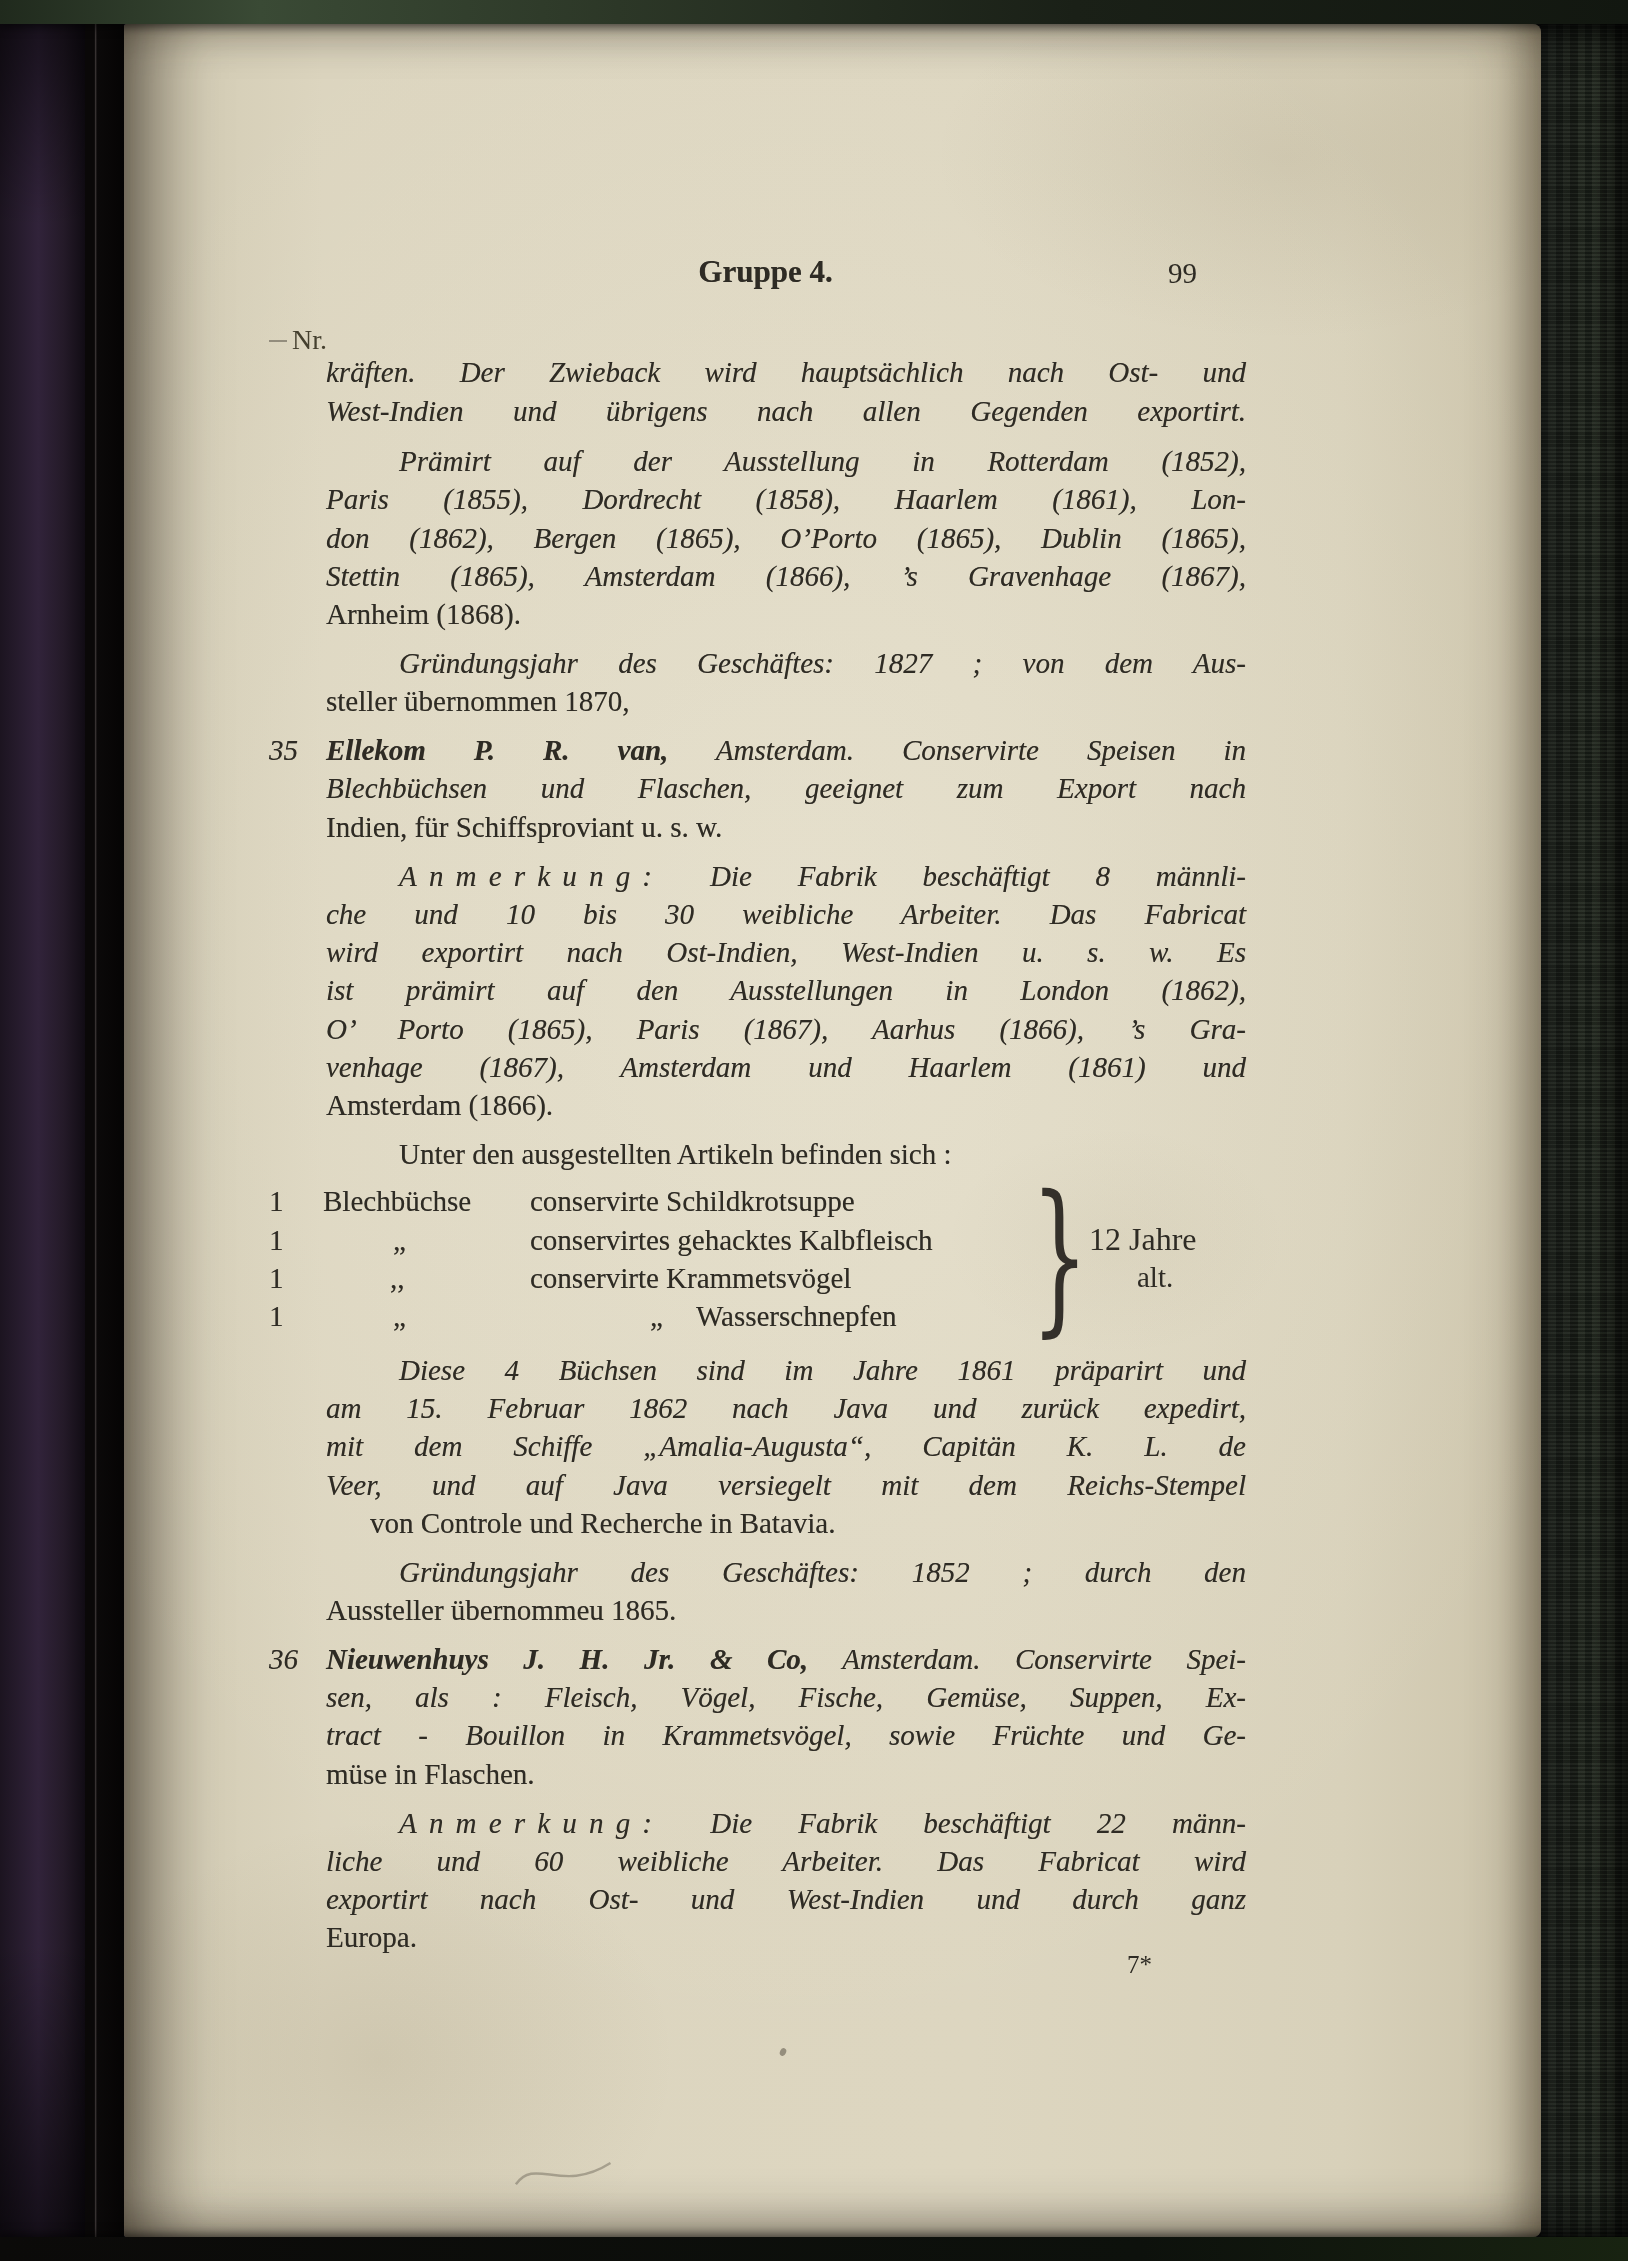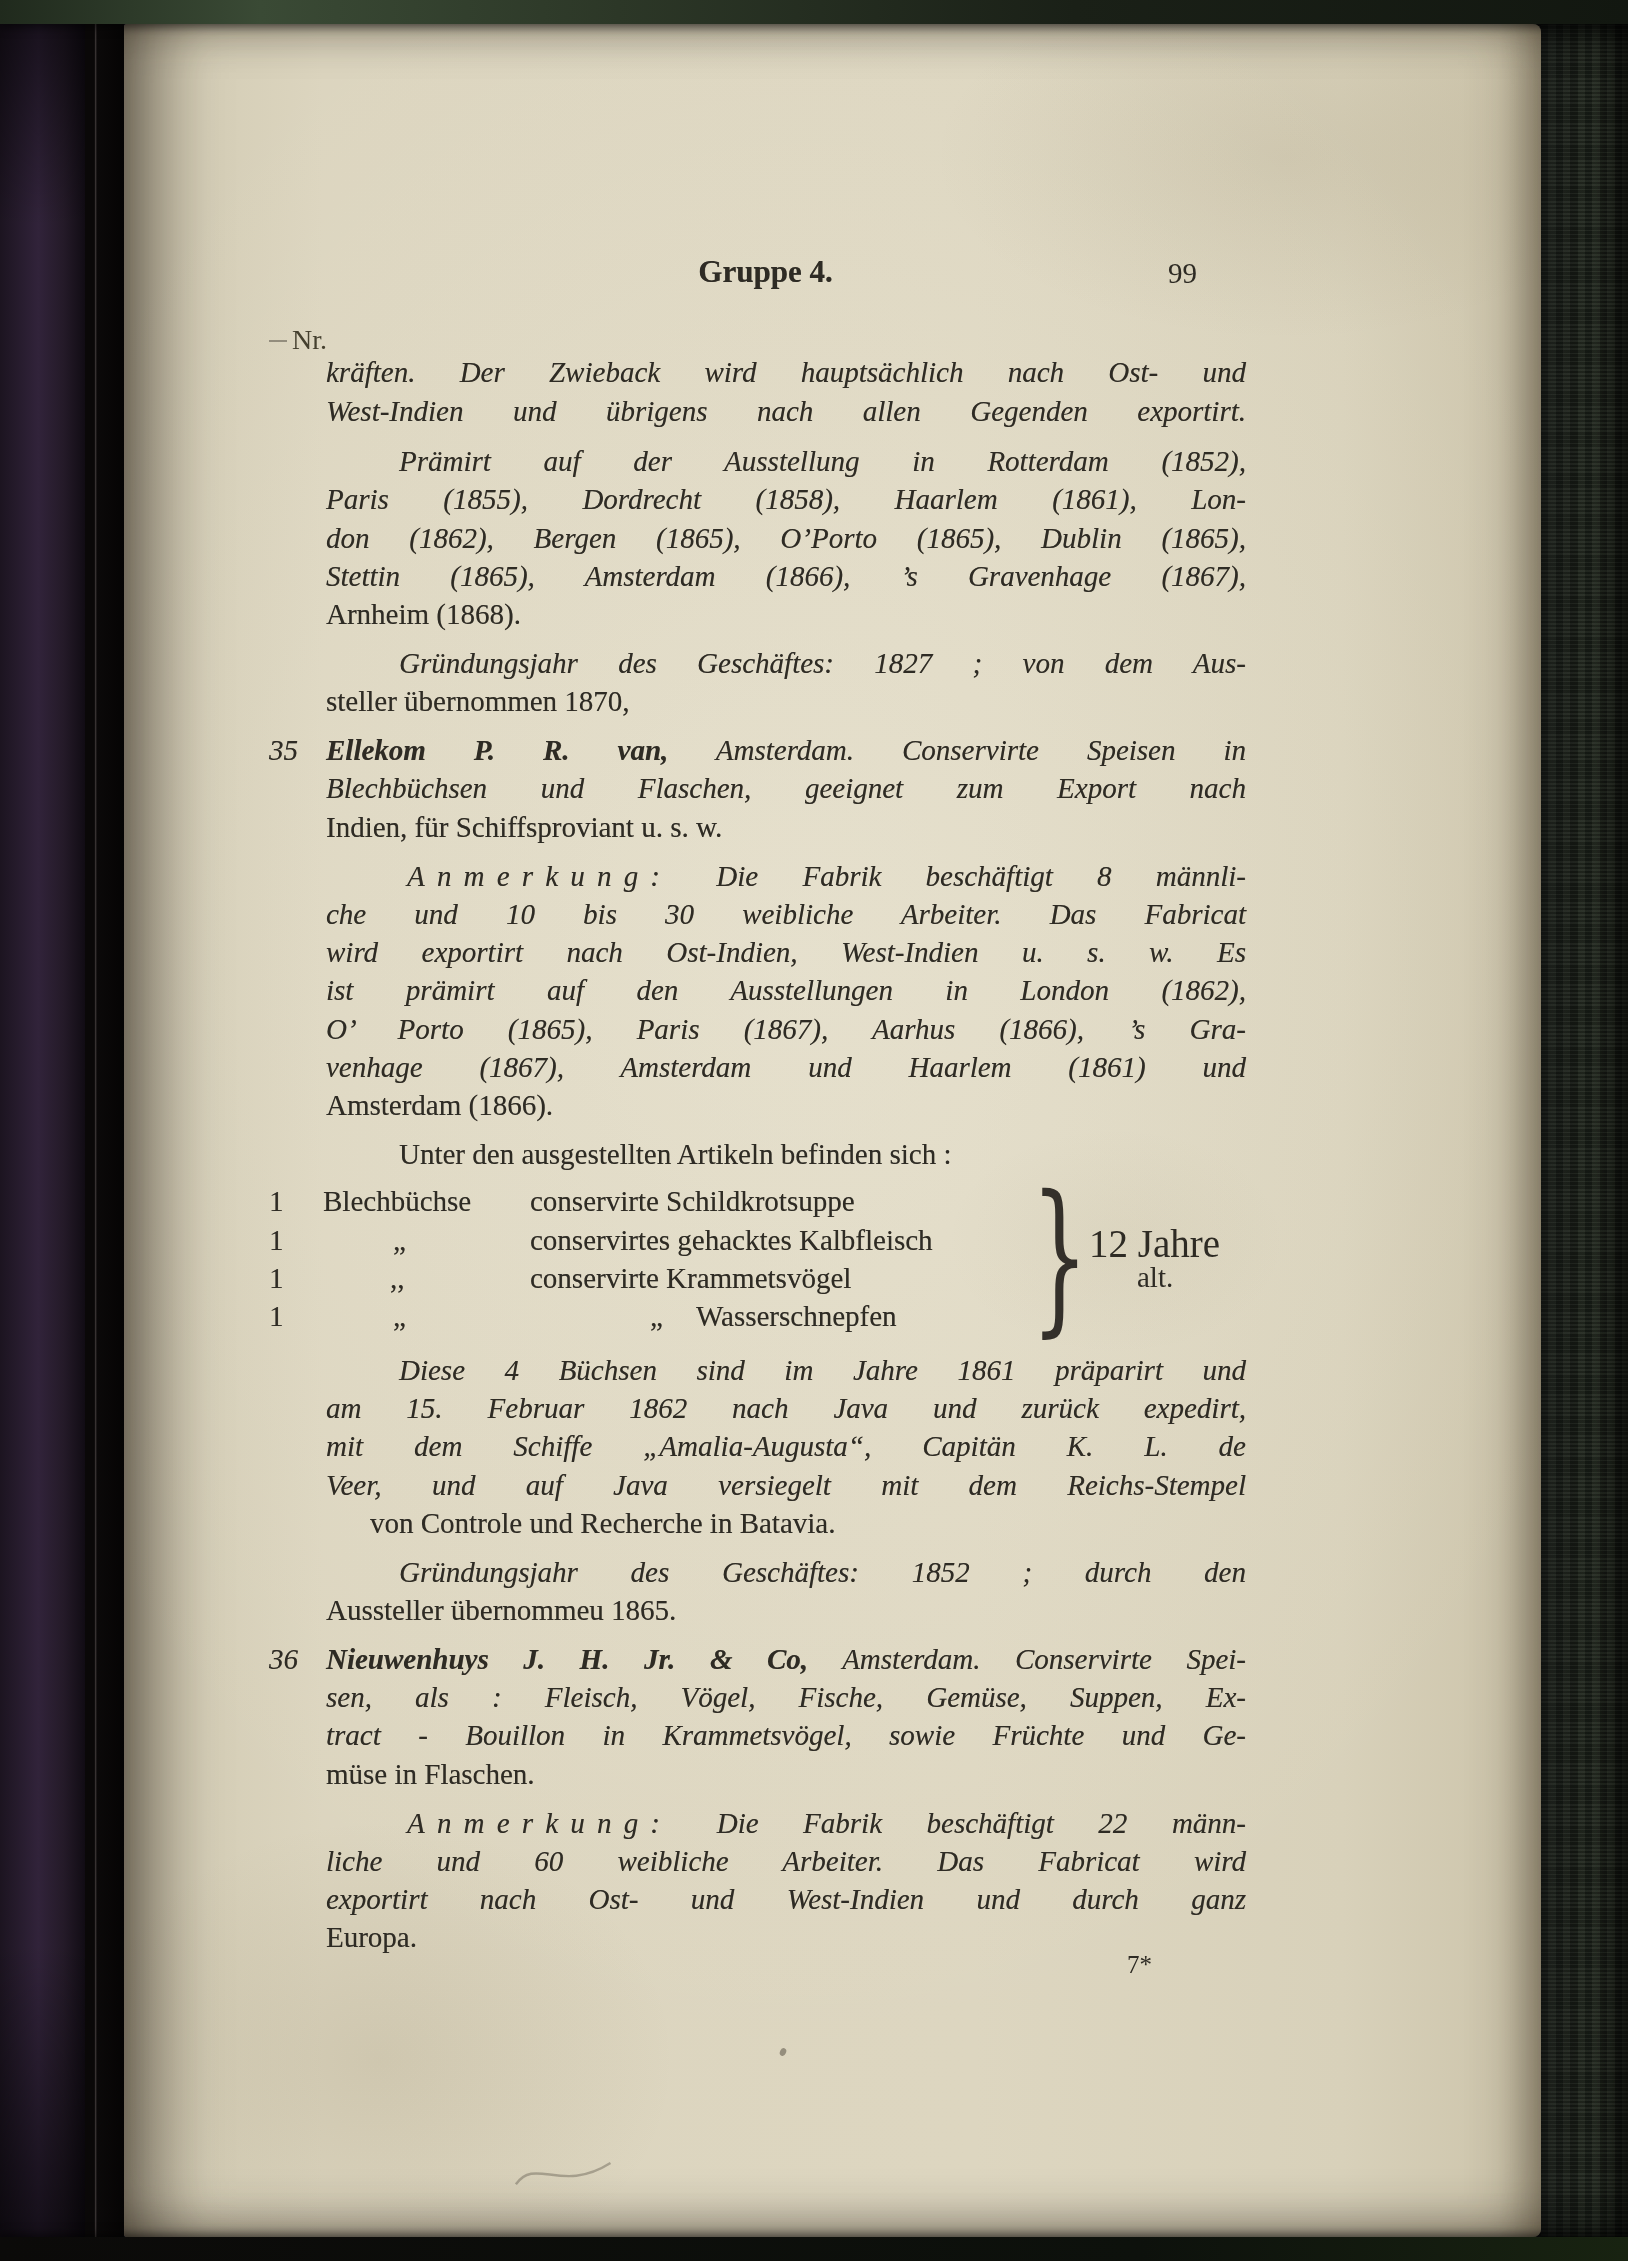--- a/index.html
+++ b/index.html
@@ -61,37 +61,37 @@
     box-shadow:0 -3.3px 9.8px rgba(0,0,0,0.5);
   }
 
   
   #text-layer{ position:absolute; left:0; top:0; width:1629px; height:2261px;
     color:var(--ink); font-size:29px; }
   .tline{ position:absolute; line-height:38px; white-space:nowrap;
     text-shadow:0.2px 0.2px 0.5px rgba(40,36,28,0.45); }
   .tline.just{ white-space:normal; text-align:justify; text-align-last:justify;font-style:italic; }
   .b{ font-weight:bold; }
-  .sp{ letter-spacing:0.42em;margin-left:8px; }
+  .sp{ letter-spacing:0.42em; }
   .abs{ position:absolute; top:0; }
   .entry-num{ position:absolute; left:-57px; top:0; }
 
   .page-title{ position:absolute; left:326px; top:254px; width:879px;
     text-align:center; font-weight:bold; font-size:31px; color:var(--ink);
     text-shadow:0.2px 0.2px 0.5px rgba(40,36,28,0.5); }
   .page-number{ position:absolute; left:1168px; top:257px; font-size:29px; color:var(--ink); }
   .margin-label{ position:absolute; left:292px; top:324px; font-size:28px; color:#45402f; }
   .margin-dash{ position:absolute; left:269px; top:340px; width:18px; height:2.4px;
     background:rgba(60,56,46,0.45); }
 
   .brace{ position:absolute; left:1031px; top:1179px; width:98px; height:156px;
     font-size:164px; line-height:156px; color:#34302a;
     transform:scaleX(0.55); transform-origin:left center;
     font-family:"DejaVu Serif",serif; }
-  .age1{ position:absolute; left:1089px; top:1221px; font-size:39px; color:var(--ink);text-align:right; }
+  .age1{ position:absolute; left:1089px; top:1221px; font-size:32px; color:var(--ink);text-align:right; }
   .age2{ position:absolute; left:1137px; top:1261px; font-size:29px; color:var(--ink); }
 
   .footer-mark{ position:absolute; left:1127px; top:1951px; font-size:25px; color:var(--ink); }
 
   .squiggle{ position:absolute; left:511px; top:2150px; opacity:0.7; }
   .speck{ position:absolute; left:780px; top:2048px; width:5.7px; height:8.1px;
     border-radius:50%; background:rgba(62,56,44,0.45); transform:rotate(24deg); }
 </style>
 </head>
 <body style="--ink: #2e2b24; --paper: #d9d2bc;">

